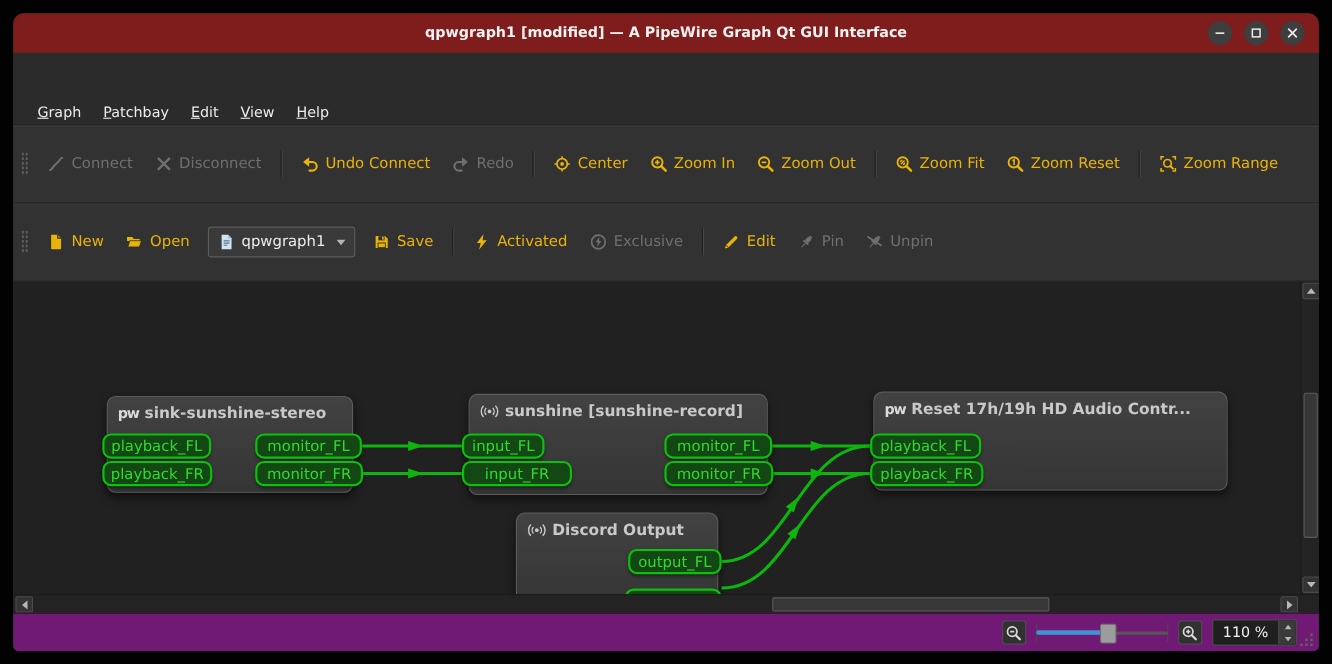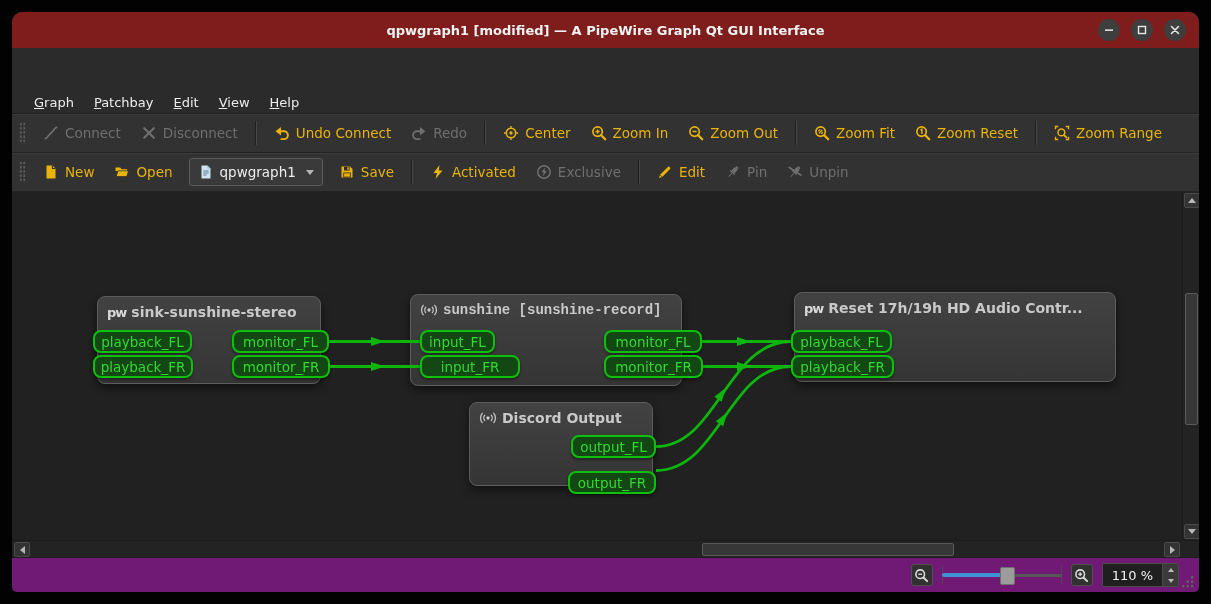--- a/index.html
+++ b/index.html
@@ -8,21 +8,21 @@
   
   .titlebar{flex:0 0 36px;background:#7f1d1d;position:relative;display:flex;align-items:center;justify-content:center;}
   .title{color:#f2f2f2;font-weight:bold;font-size:13px;}
   .winbtns{position:absolute;right:13px;top:7px;display:flex;gap:11px;}
   .winbtn{width:22px;height:22px;border-radius:50%;background:#3e3e3e;display:flex;align-items:center;justify-content:center;}
   
   .menubar{flex:0 0 25px;background:#2b2b2b;display:flex;align-items:center;padding-left:12px;border-bottom:1px solid #1e1e1e;}
   .menu-item{color:#ececec;font-size:13px;padding:3px 10px;margin-top:44px;}
   .menu-item .mn{text-decoration:underline;}
   
-  .toolbar{flex:0 0 38px;background:#323232;display:flex;align-items:center;padding:0 4px;border-bottom:1px solid #242424;box-shadow:inset 0 1px 0 #3c3c3c;}
+  .toolbar{flex:0 0 38px;background:#323232;display:flex;align-items:center;padding:16px 4px;border-bottom:1px solid #242424;box-shadow:inset 0 1px 0 #3c3c3c;}
   .grip{width:7px;height:22px;margin:0 7px 0 3px;background-image:radial-gradient(circle,#5c5c5c 1px,rgba(0,0,0,0) 1.2px);background-size:3.5px 4.2px;}
   .tbtn{display:flex;align-items:center;gap:6px;padding:5px 10px;color:#eab308;font-size:13.5px;border-radius:3px;white-space:nowrap;}
   .tbtn.disabled{color:#6f6f6f;}
   .tbtn svg{flex:0 0 auto;}
   .tsep{width:0;height:24px;border-left:1px solid #1f1f1f;border-right:1px solid #474747;margin:0 7px;}
   .combobox{display:flex;align-items:center;background:#3a3a3a;border:1px solid #5c5c5c;border-radius:3px;height:26px;padding:0 8px;color:#ececec;font-size:13.5px;margin:0 6px;gap:6px;}
   .chev{width:0;height:0;border-left:4px solid transparent;border-right:4px solid transparent;border-top:5px solid #b5b5b5;margin-left:4px;}
   
   .canvas-wrap{flex:1;display:flex;min-height:0;justify-content:flex-end;}
   .canvas{position:relative;flex:1;background:#212121;overflow:hidden;}
@@ -259,21 +259,21 @@
 
     <div class="canvas-wrap">
       <div class="canvas">
 
         <div class="node" style="left:85px;top:104px;width:222px;height:86px;">
           <div class="node-title">
             <span class="pw-glyph">pw</span>
             <span>sink-sunshine-stereo</span>
           </div>
         </div>
-        <div class="node" style="left:398px;top:102px;width:270px;height:90px;font-family:Liberation Mono, monospace;">
+        <div class="node" style="left:414px;top:102px;width:270px;height:90px;">
           <div class="node-title">
             <svg width="18" height="16" viewBox="0 0 18 16">
                 <circle cx="9" cy="8" r="1.7" fill="#c8c8c8"></circle>
                 <path d="M6 5 a4.3 4.3 0 0 0 0 6 M12 5 a4.3 4.3 0 0 1 0 6 M3.6 2.9 a7.3 7.3 0 0 0 0 10.2 M14.4 2.9 a7.3 7.3 0 0 1 0 10.2" fill="none" stroke="#c8c8c8" stroke-width="1.3"></path>
               </svg>
             <span>sunshine [sunshine-record]</span>
           </div>
         </div>
         <div class="node" style="left:782px;top:100px;width:320px;height:88px;">
           <div class="node-title">

